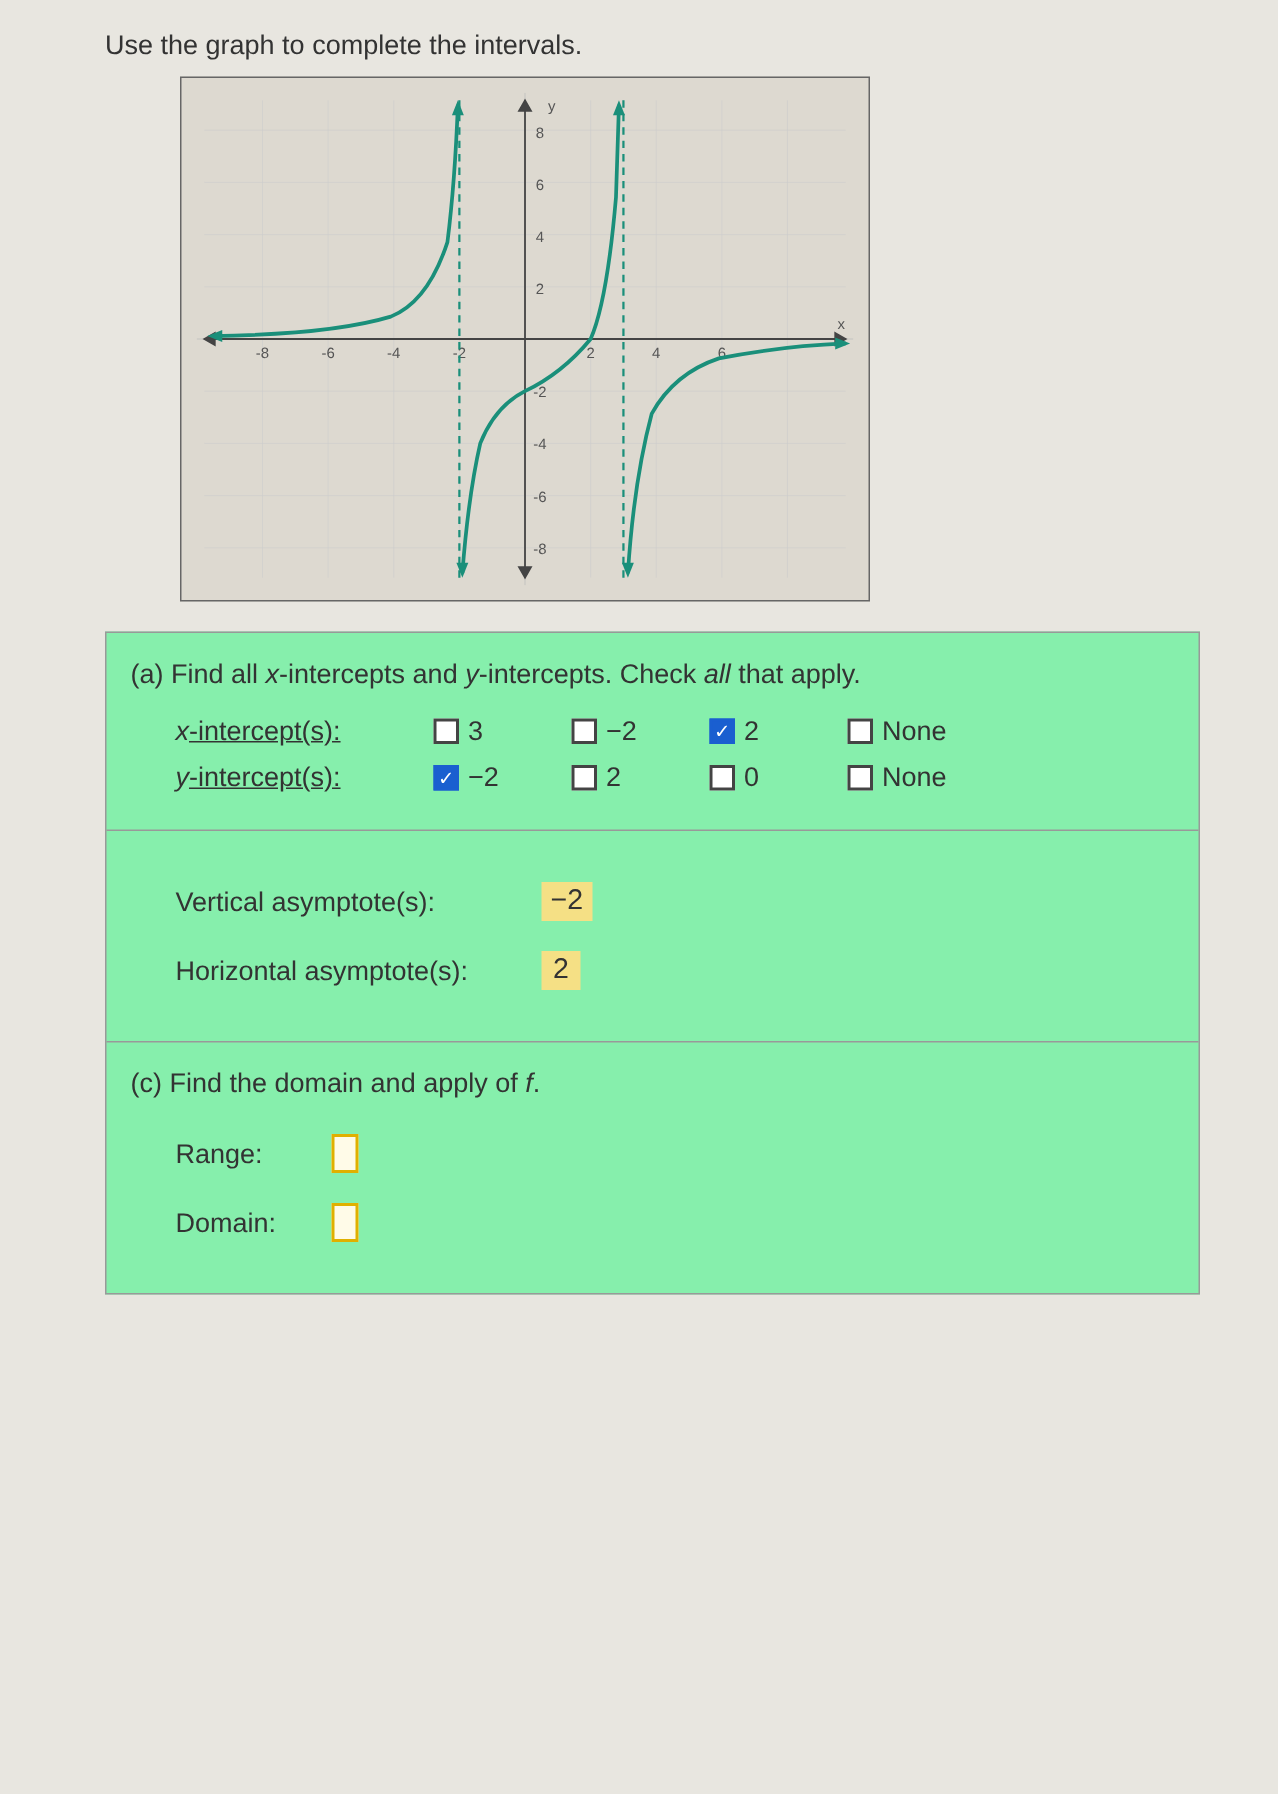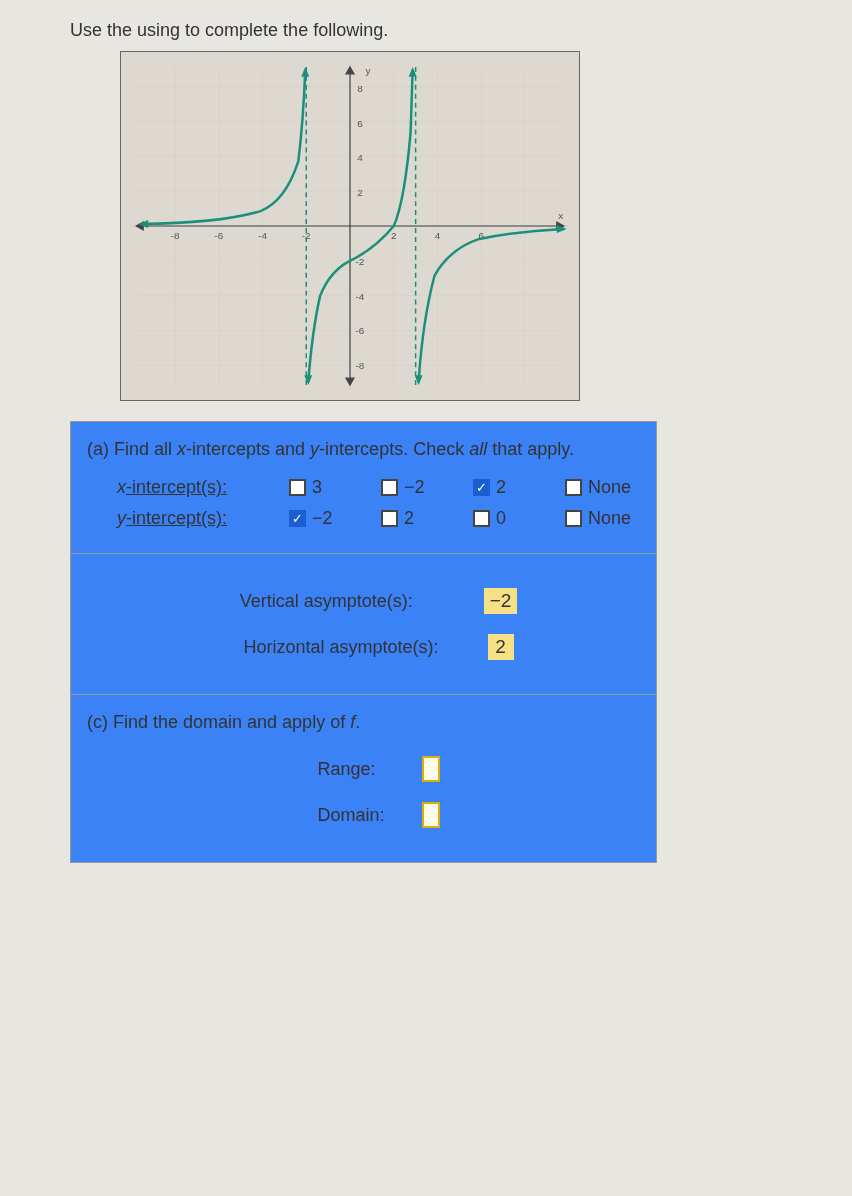--- a/index.html
+++ b/index.html
@@ -14,22 +14,22 @@
   .instruction { font-size: 18px; margin-bottom: 10px; }
   .graph-wrap { margin-left: 50px; margin-bottom: 20px; }
   .graph {
     border: 1px solid #666;
     background: #ddd9d0;
     width: 460px;
     height: 350px;
   }
   .answer-box {
     border: 1px solid #999;
-    background: #3b82f6;
-    width: 587px;
+    background: #86efac;
+    width: 730px;
   }
   .section {
     border-bottom: 1px solid #999;
     padding: 14px 16px;
   }
   .section:last-child { border-bottom: none; }
   .q-text { font-size: 18px; line-height: 1.5; margin-bottom: 14px; }
   .italic { font-style: italic; }
   .row {
     display: flex;
@@ -40,21 +40,21 @@
   }
   .row-label { min-width: 150px; font-style: italic; }
   .row-label .norm { font-style: normal; text-decoration: underline; }
   .opt { display: flex; align-items: center; gap: 6px; min-width: 70px; }
   .cb {
     width: 17px; height: 17px; border: 2px solid #444; background: #fff;
     display: inline-flex; align-items: center; justify-content: center;
     font-size: 13px; line-height: 1;
   }
   .cb.checked { background: #1a5fd0; border-color: #1a5fd0; color: #fff; }
-  .pair { display: flex; align-items: center; gap: 14px; margin: 20px 0 20px 30px; font-size: 18px; justify-content: center; }
+  .pair { display: flex; align-items: center; gap: 14px; margin: 20px 0 20px 30px; font-size: 18px; }
   .pair-label { min-width: 230px; }
   .ans-filled {
     background: #f5e085;
     padding: 2px 6px;
     font-size: 19px;
     min-width: 26px;
     display: inline-block;
     text-align: center;
   }
   .ans-empty {
@@ -63,21 +63,21 @@
     background: #fffbe8;
     display: inline-block;
     vertical-align: middle;
   }
   .sub-indent { margin-left: 30px; }
   svg { display: block; }
 </style>
 </head>
 <body>
 
-<div class="instruction">Use the using to complete the following.</div>
+<div class="instruction">Use the graph to complete the intervals.</div>
 
 <div class="graph-wrap">
   <svg class="graph" viewBox="0 0 460 350">
     <rect x="0" y="0" width="460" height="350" fill="#ddd9d0"></rect>
 
     <g stroke="#bbb" stroke-width="0.5">
       <line x1="10" y1="175" x2="450" y2="175"></line>
       <line x1="230" y1="10" x2="230" y2="340"></line>
     </g>
     <g stroke="#ccc" stroke-width="0.4">

